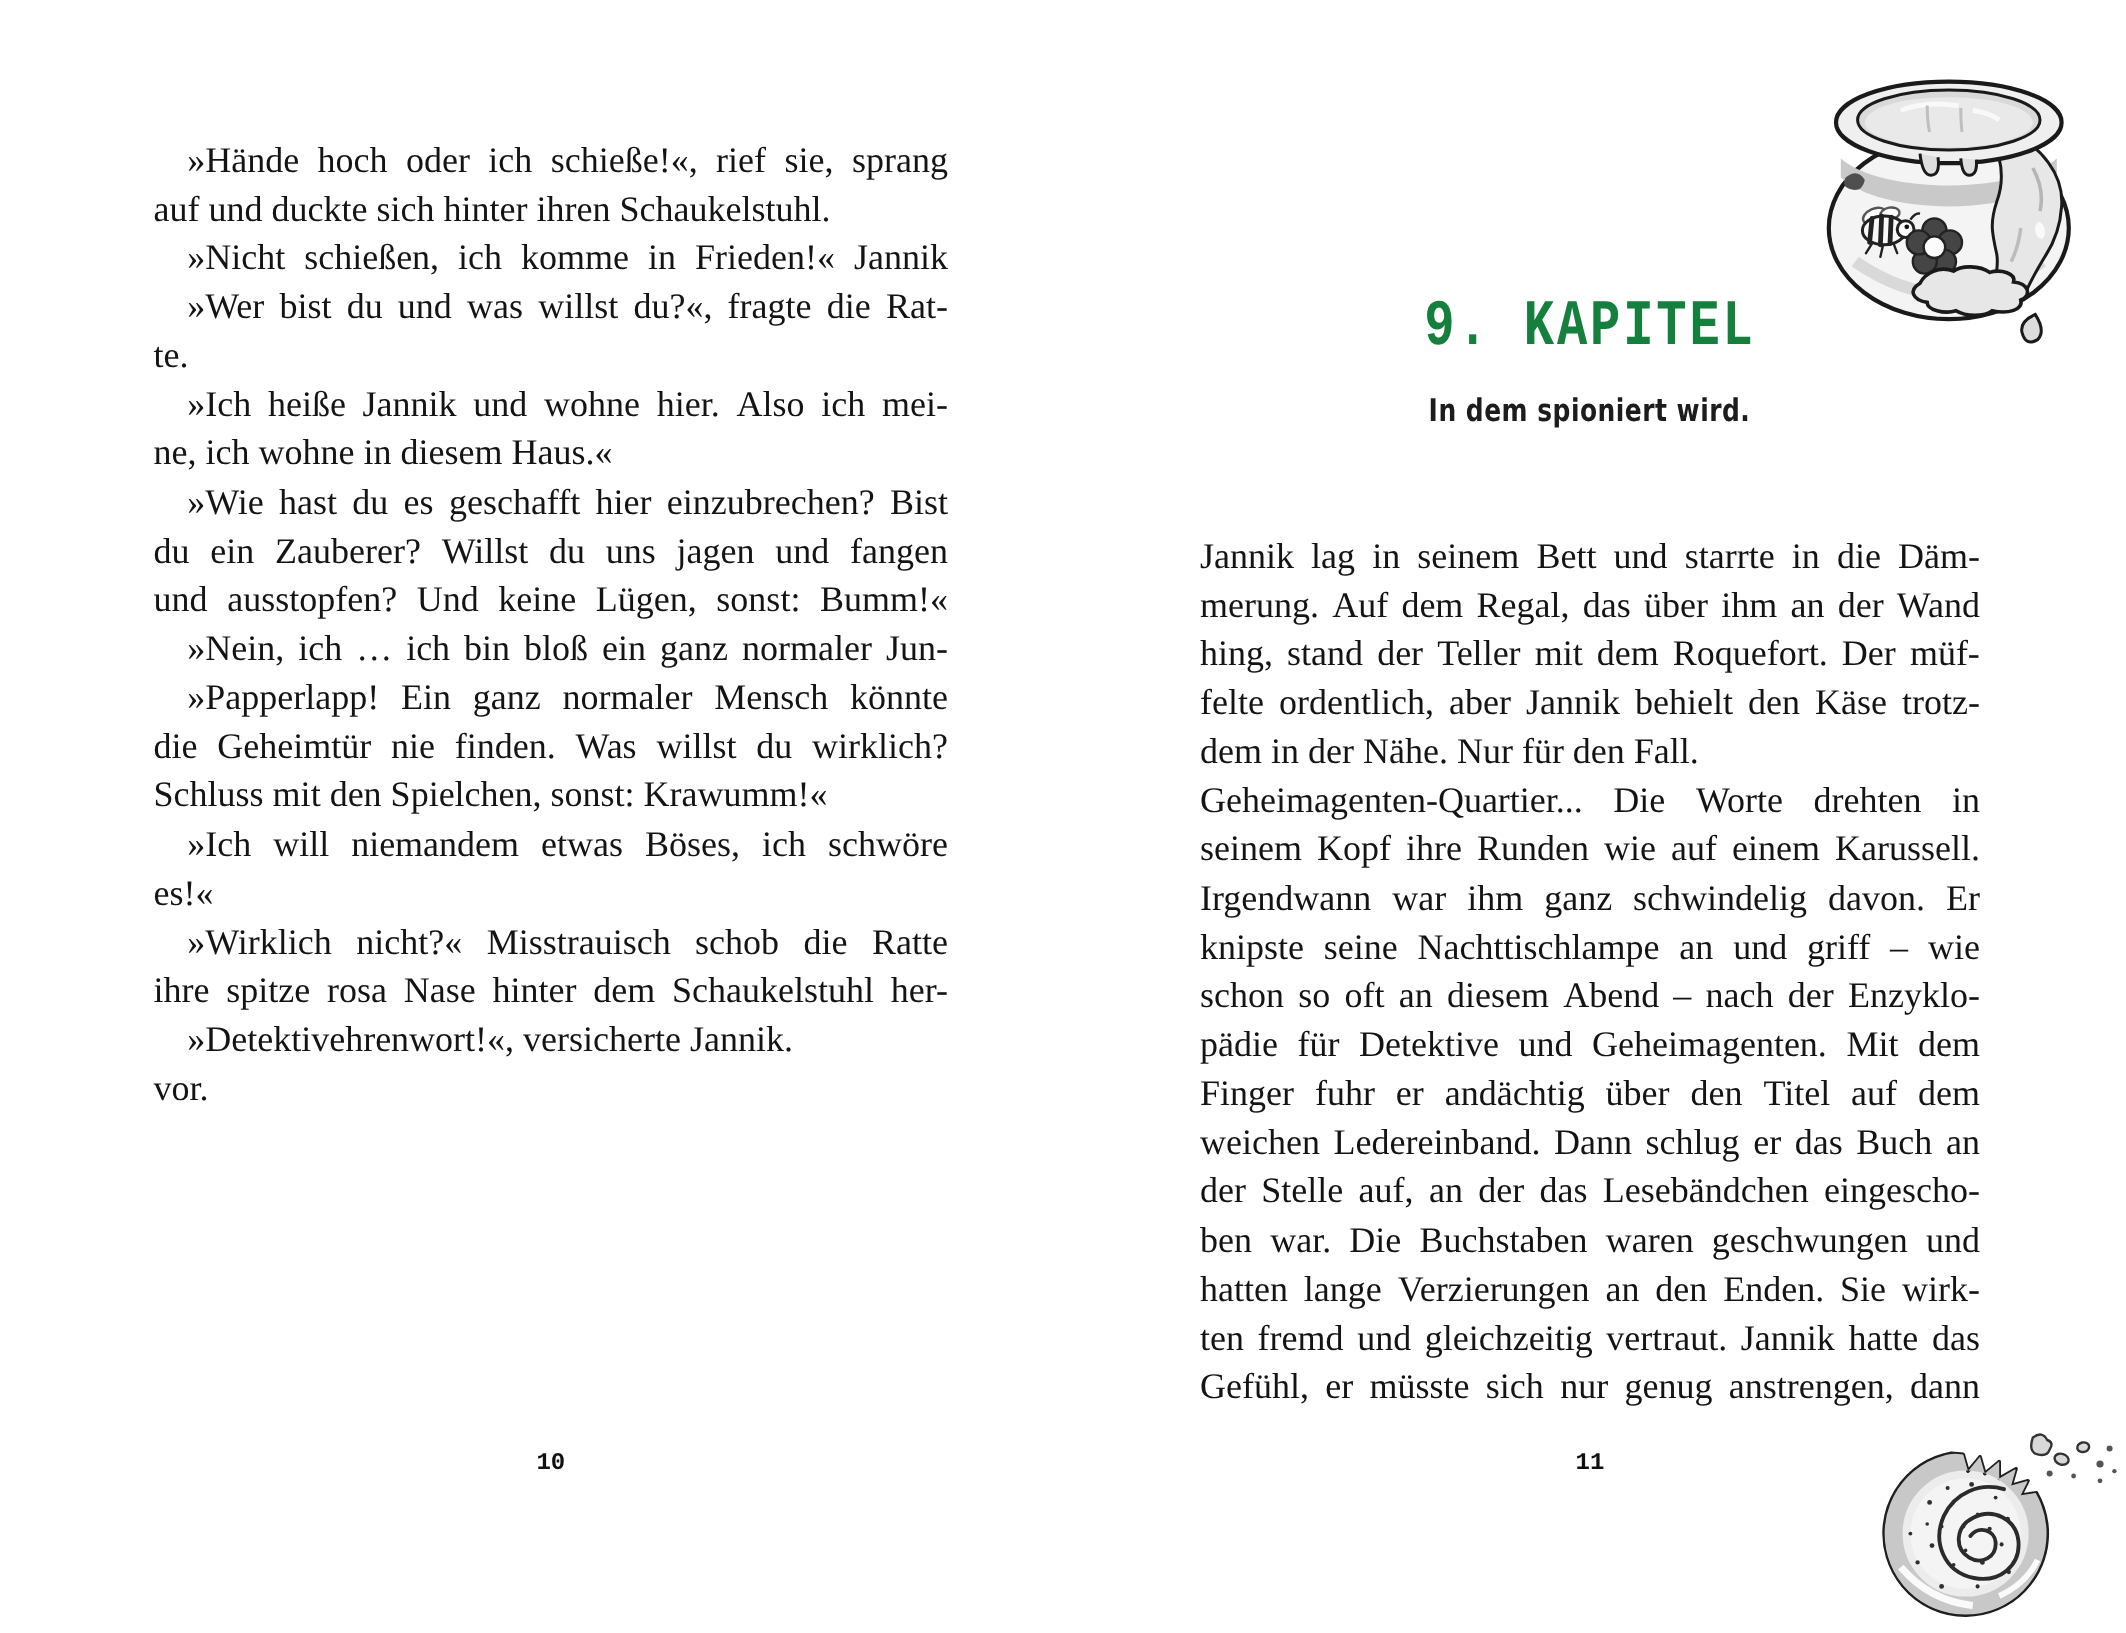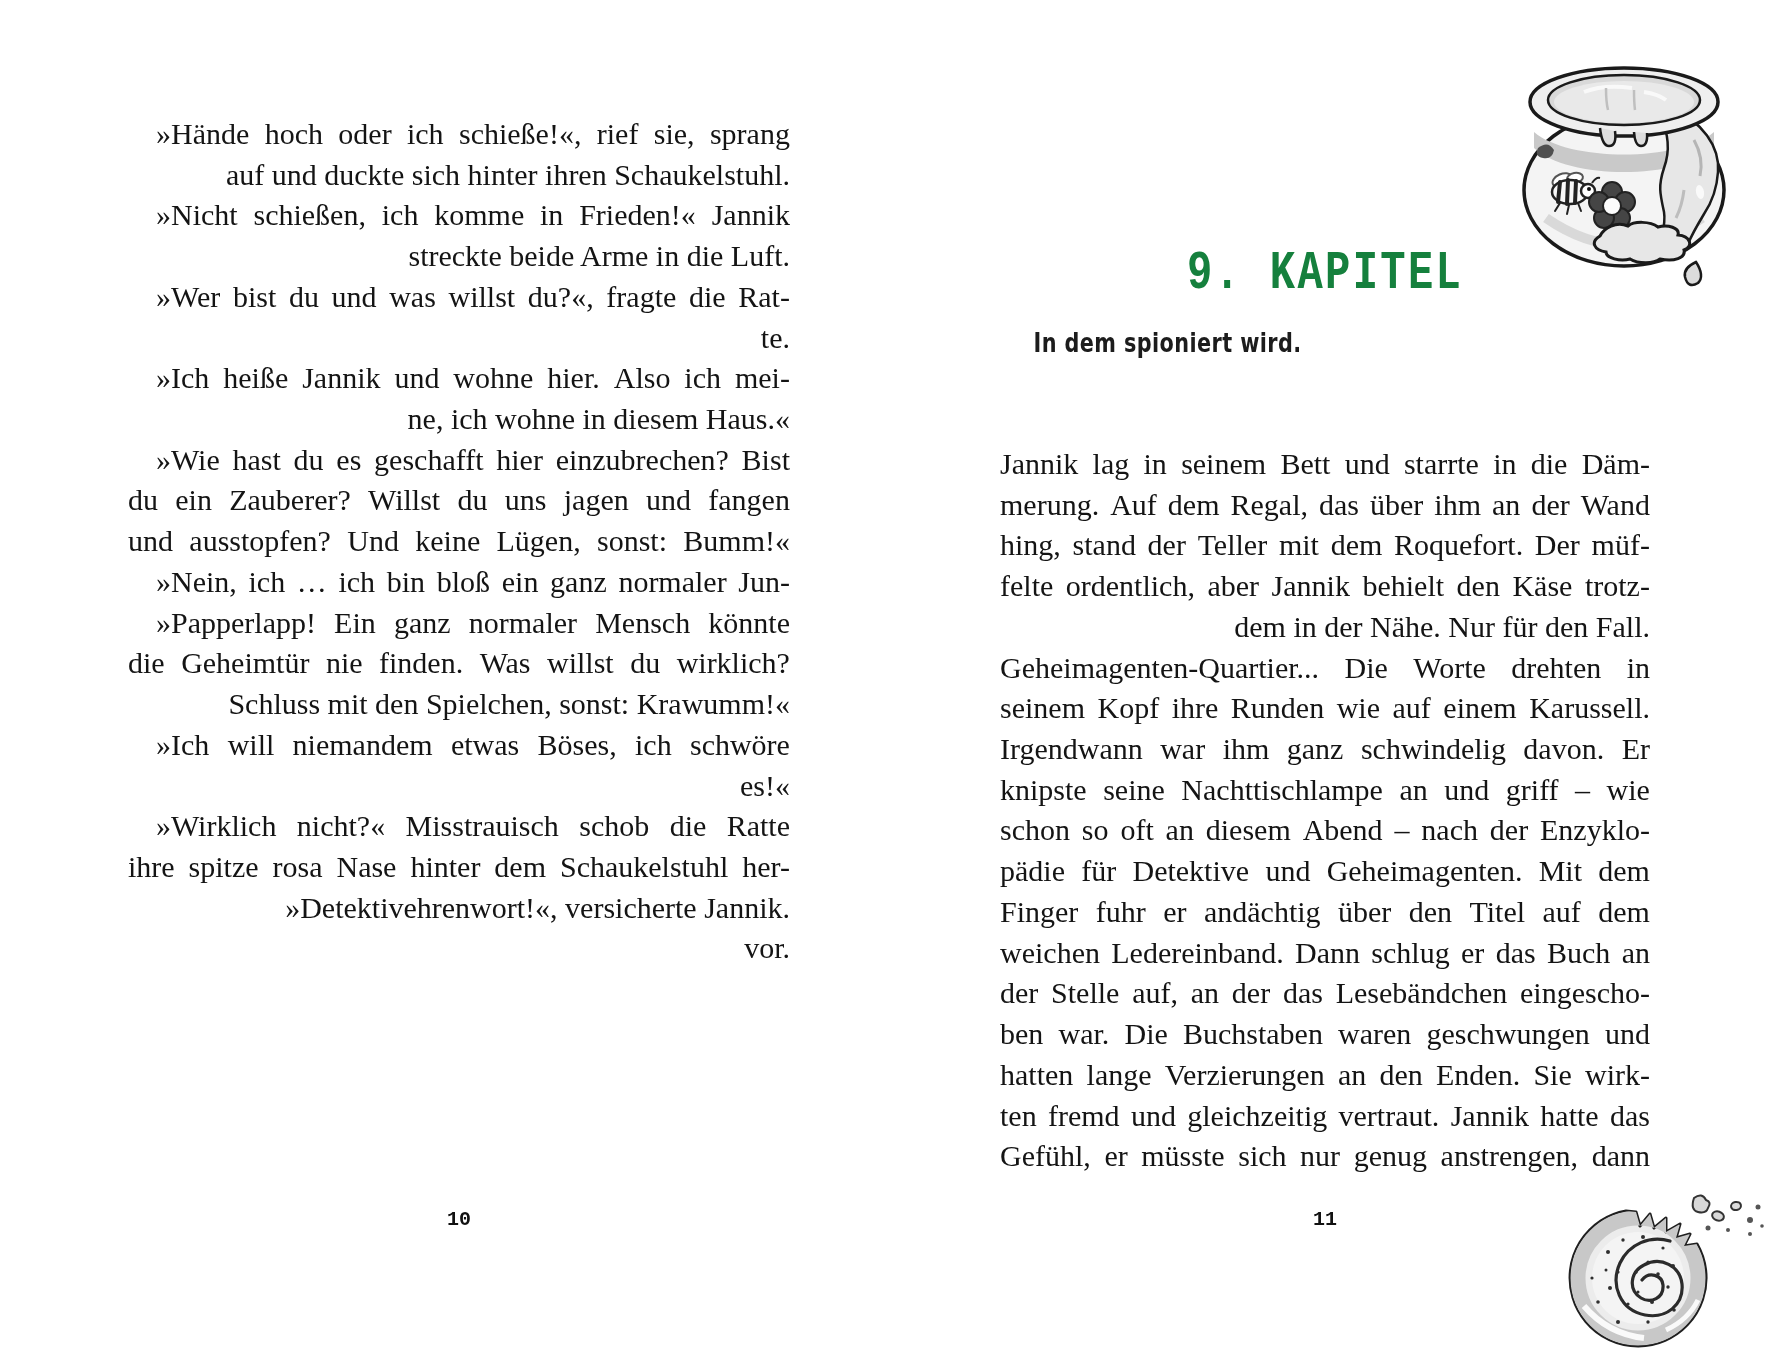--- a/index.html
+++ b/index.html
@@ -2,34 +2,34 @@
 <html><head>
 <meta charset="utf-8">
 <style>
   html,body{margin:0;padding:0;}
   body{
     width:1772px;height:1361px;position:relative;overflow:hidden;
     background:#ffffff;
     font-family:"Liberation Serif", serif;
     color:#141414;
   }
-  .textcol{position:absolute;text-align:right;}
+  .textcol{position:absolute;}
   .col-left{left:128px;top:114px;width:662px;}
   .col-right{left:1000px;top:444px;width:650px;}
   .line{height:40.72px;line-height:40.72px;font-size:30px;white-space:nowrap;color:#141414;}
   .line.just{display:flex;justify-content:space-between;white-space:normal;}
   .line.ind{padding-left:28px;}
   .chapter-title{
     position:absolute;left:1000px;top:208px;width:650px;text-align:center;
     font-family:"Liberation Mono", monospace;font-weight:700;font-size:54px;
     color:#15803d;line-height:60px;
   }
   .chapter-title .sq{display:inline-block;transform:scaleX(0.78);letter-spacing:3px;}
   .chapter-sub{
-    position:absolute;left:1000px;top:324px;width:650px;
+    position:absolute;left:1000px;top:324px;width:650px;text-align:center;
     font-family:"DejaVu Sans", sans-serif;font-weight:700;font-size:26px;
     color:#1c1c1c;line-height:38px;
   }
   .chapter-sub .sq{display:inline-block;transform:scaleX(0.8);letter-spacing:0.5px;}
   .pagenum{
     position:absolute;top:1200px;text-align:center;
     font-family:"Liberation Mono", monospace;font-weight:700;font-size:20px;
     line-height:40px;color:#111;
   }
   .pagenum.pn-left{left:128px;width:662px;}
@@ -58,21 +58,20 @@
         <div class="line">auf und duckte sich hinter ihren Schaukelstuhl.</div>
         <div class="line just ind">
           <span>»Nicht</span>
           <span>schießen,</span>
           <span>ich</span>
           <span>komme</span>
           <span>in</span>
           <span>Frieden!«</span>
           <span>Jannik</span>
         </div>
-        <div class="line">streckte beide Arme in die Luft.</div>
         <div class="line just ind">
           <span>»Wer</span>
           <span>bist</span>
           <span>du</span>
           <span>und</span>
           <span>was</span>
           <span>willst</span>
           <span>du?«,</span>
           <span>fragte</span>
           <span>die</span>

